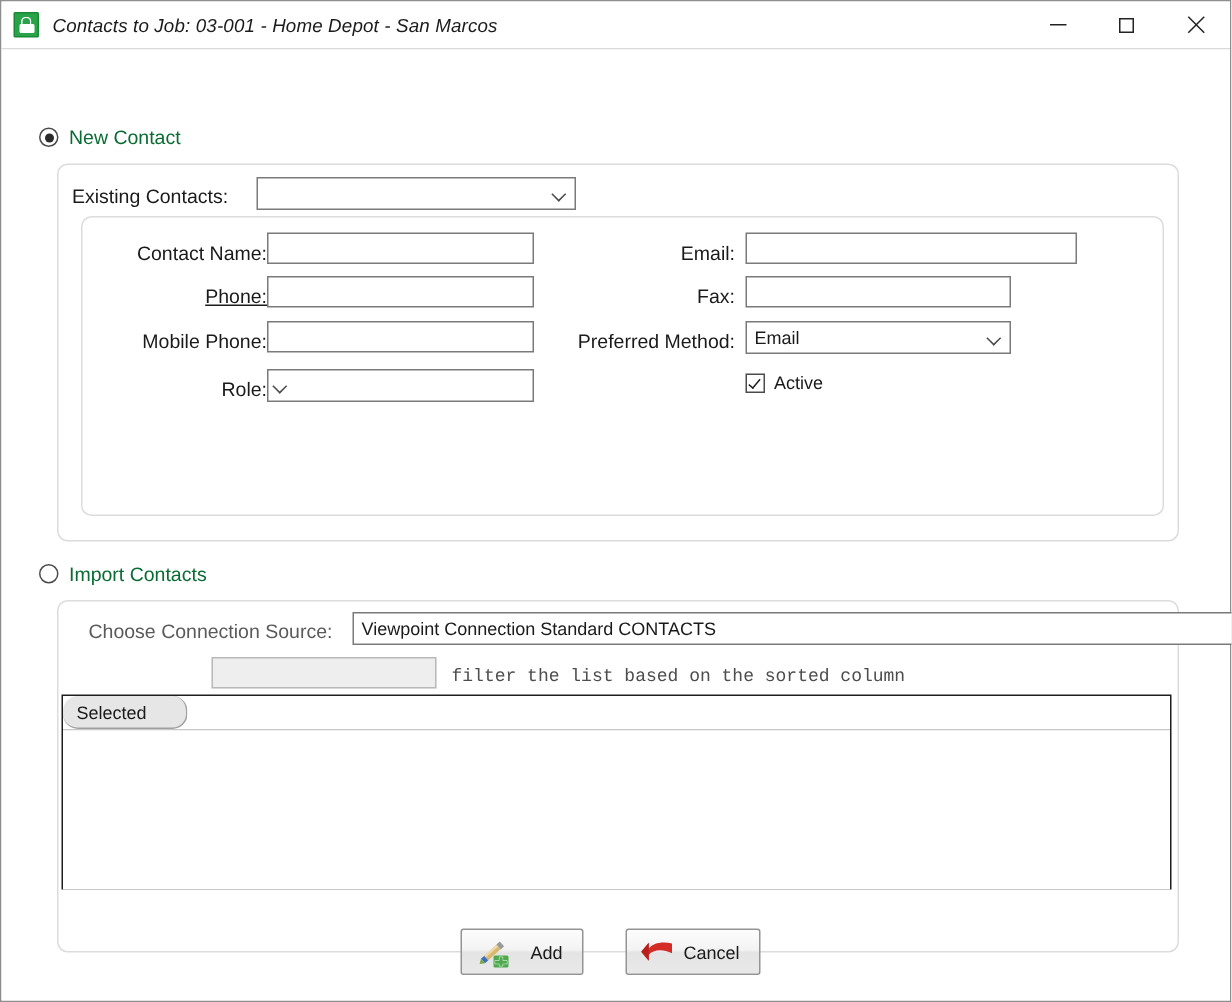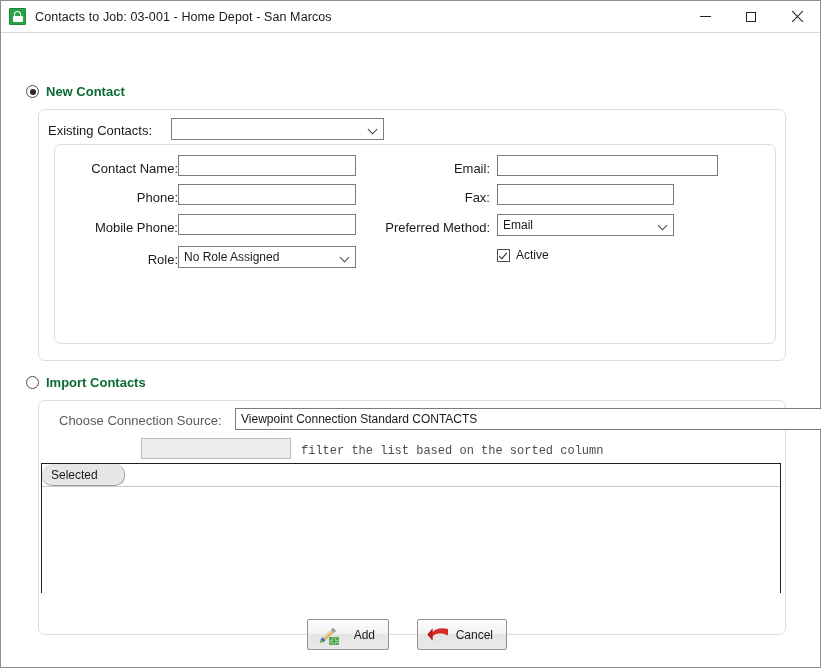--- a/index.html
+++ b/index.html
@@ -67,20 +67,21 @@
     width: 10px;
     height: 6px;
     background: #ffffff;
     border-radius: 1px;
   }
   .title-text {
     font-size: 12.5px;
     color: #1b1b1b;
     letter-spacing: 0.1px;
     white-space: nowrap;
+    font-style: italic;
   }
   .win-controls {
     position: absolute;
     right: 0;
     top: 0;
     height: 31px;
     display: flex;
   }
   .win-btn {
     width: 46px;
@@ -148,21 +149,21 @@
     position: absolute;
     left: 2.5px;
     top: 2.5px;
     width: 6px;
     height: 6px;
     border-radius: 50%;
     background: #2b2b2b;
   }
   .section-label {
     font-size: 13px;
-    font-weight: bold;
+    font-weight: normal;
     color: #0a6b33;
     white-space: nowrap;
   }
   .panel {
     position: absolute;
     border: 1px solid #dcdcdc;
     border-radius: 7px;
     box-sizing: border-box;
     background: #ffffff;
   }
@@ -358,29 +359,28 @@
     <div class="combo" style="left:170px; top:85px; width:213px;">
       <span class="combo-text"></span>
       <span class="chev"></span>
     </div>
 
     <div class="panel" style="left:53px; top:111px; width:722px; height:200px;"></div>
 
     <div class="field-label" style="left:60px; top:128px; width:117px;">Contact Name:</div>
     <input class="textbox" style="left: 177px; top: 122px; width: 178px;" value="">
 
-    <div class="field-label" style="left:60px; top:157px; width:117px;">Phone:</div>
+    <div class="field-label" style="left:60px; top:157px; width:117px;text-decoration:underline;">Phone:</div>
     <input class="textbox" style="left: 177px; top: 151px; width: 178px;" value="">
 
     <div class="field-label" style="left:60px; top:187px; width:117px;">Mobile Phone:</div>
     <input class="textbox" style="left: 177px; top: 181px; width: 178px;" value="">
 
     <div class="field-label" style="left:60px; top:219px; width:117px;">Role:</div>
     <div class="combo" style="left:177px; top:213px; width:178px;">
-      <span class="combo-text">No Role Assigned</span>
       <span class="chev"></span>
     </div>
 
     <div class="field-label" style="left:378px; top:128px; width:111px;">Email:</div>
     <input class="textbox" style="left: 496px; top: 122px; width: 221px;" value="">
 
     <div class="field-label" style="left:378px; top:157px; width:111px;">Fax:</div>
     <input class="textbox" style="left: 496px; top: 151px; width: 177px;" value="">
 
     <div class="field-label" style="left:368px; top:187px; width:121px;">Preferred Method:</div>

